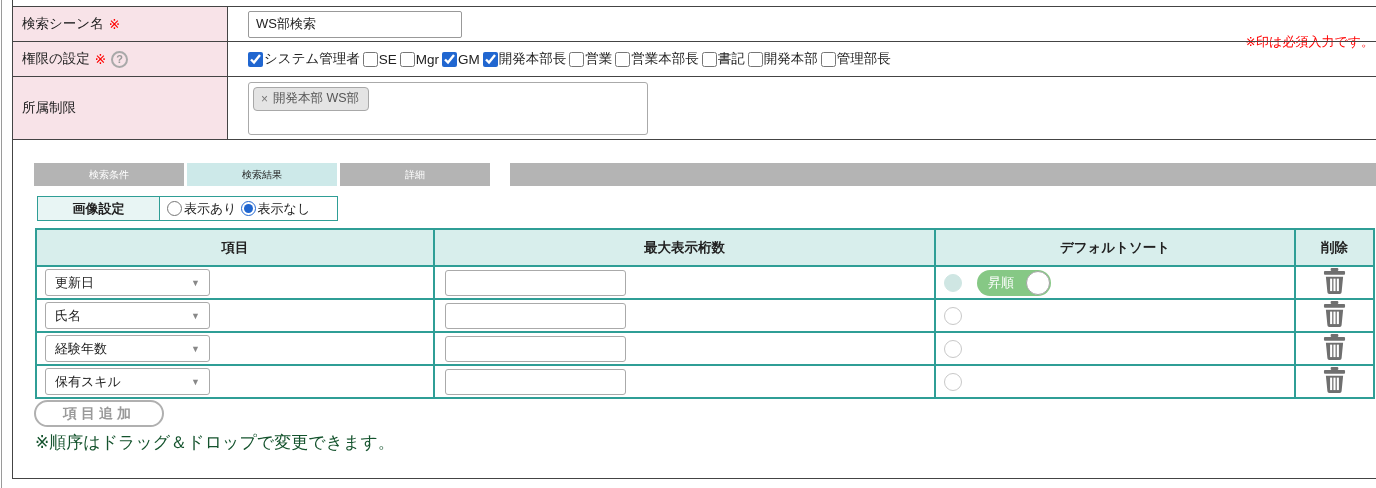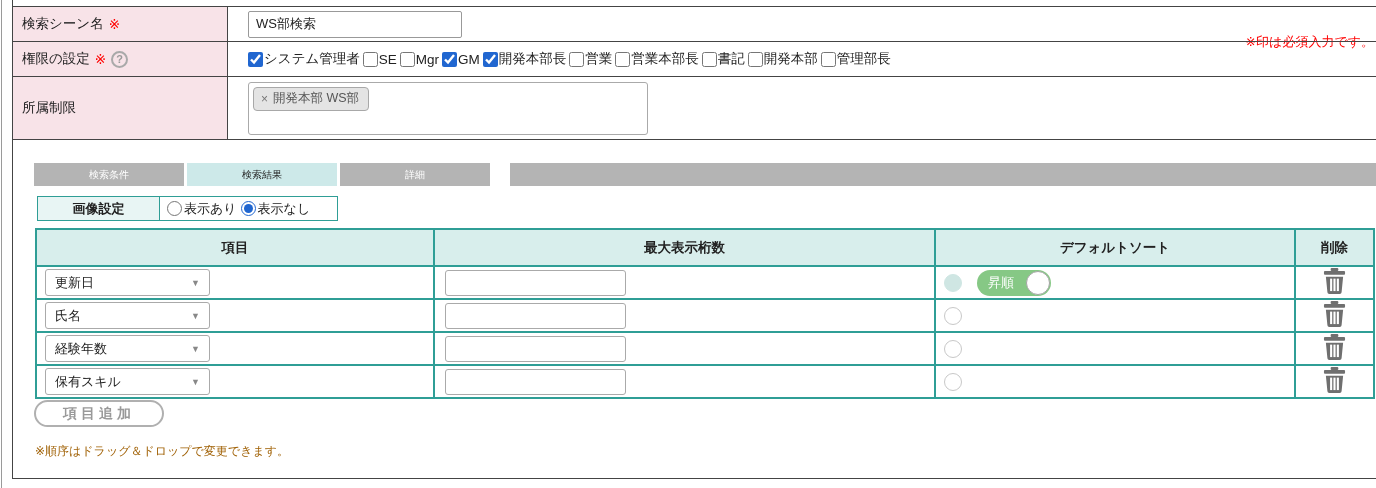--- a/index.html
+++ b/index.html
@@ -121,21 +121,21 @@
   .td-del { text-align:center; }
   .trash-btn { display:inline-block; cursor:pointer; line-height:0; }
 
   
   .add-button {
     position:absolute; top:400px; left:21px; width:130px; height:27px;
     border:2px solid #b0b0b0; border-radius:15px; background:#fff;
     color:#999; font-weight:bold; font-size:14px; letter-spacing:4px;
     display:flex; align-items:center; justify-content:center; cursor:pointer;
   }
-  .drag-note { position:absolute; top:431px; left:22px; font-size:12px; color:#a16207;margin-top:12px; }
+  .drag-note { position:absolute; top:431px; left:22px; font-size:17px; color:#14532d; }
 </style>
 </head>
 <body>
 
 <div class="edge-line"></div>
 
 <div class="content">
 
   <div class="required-note">※印は必須入力です。</div>
 

